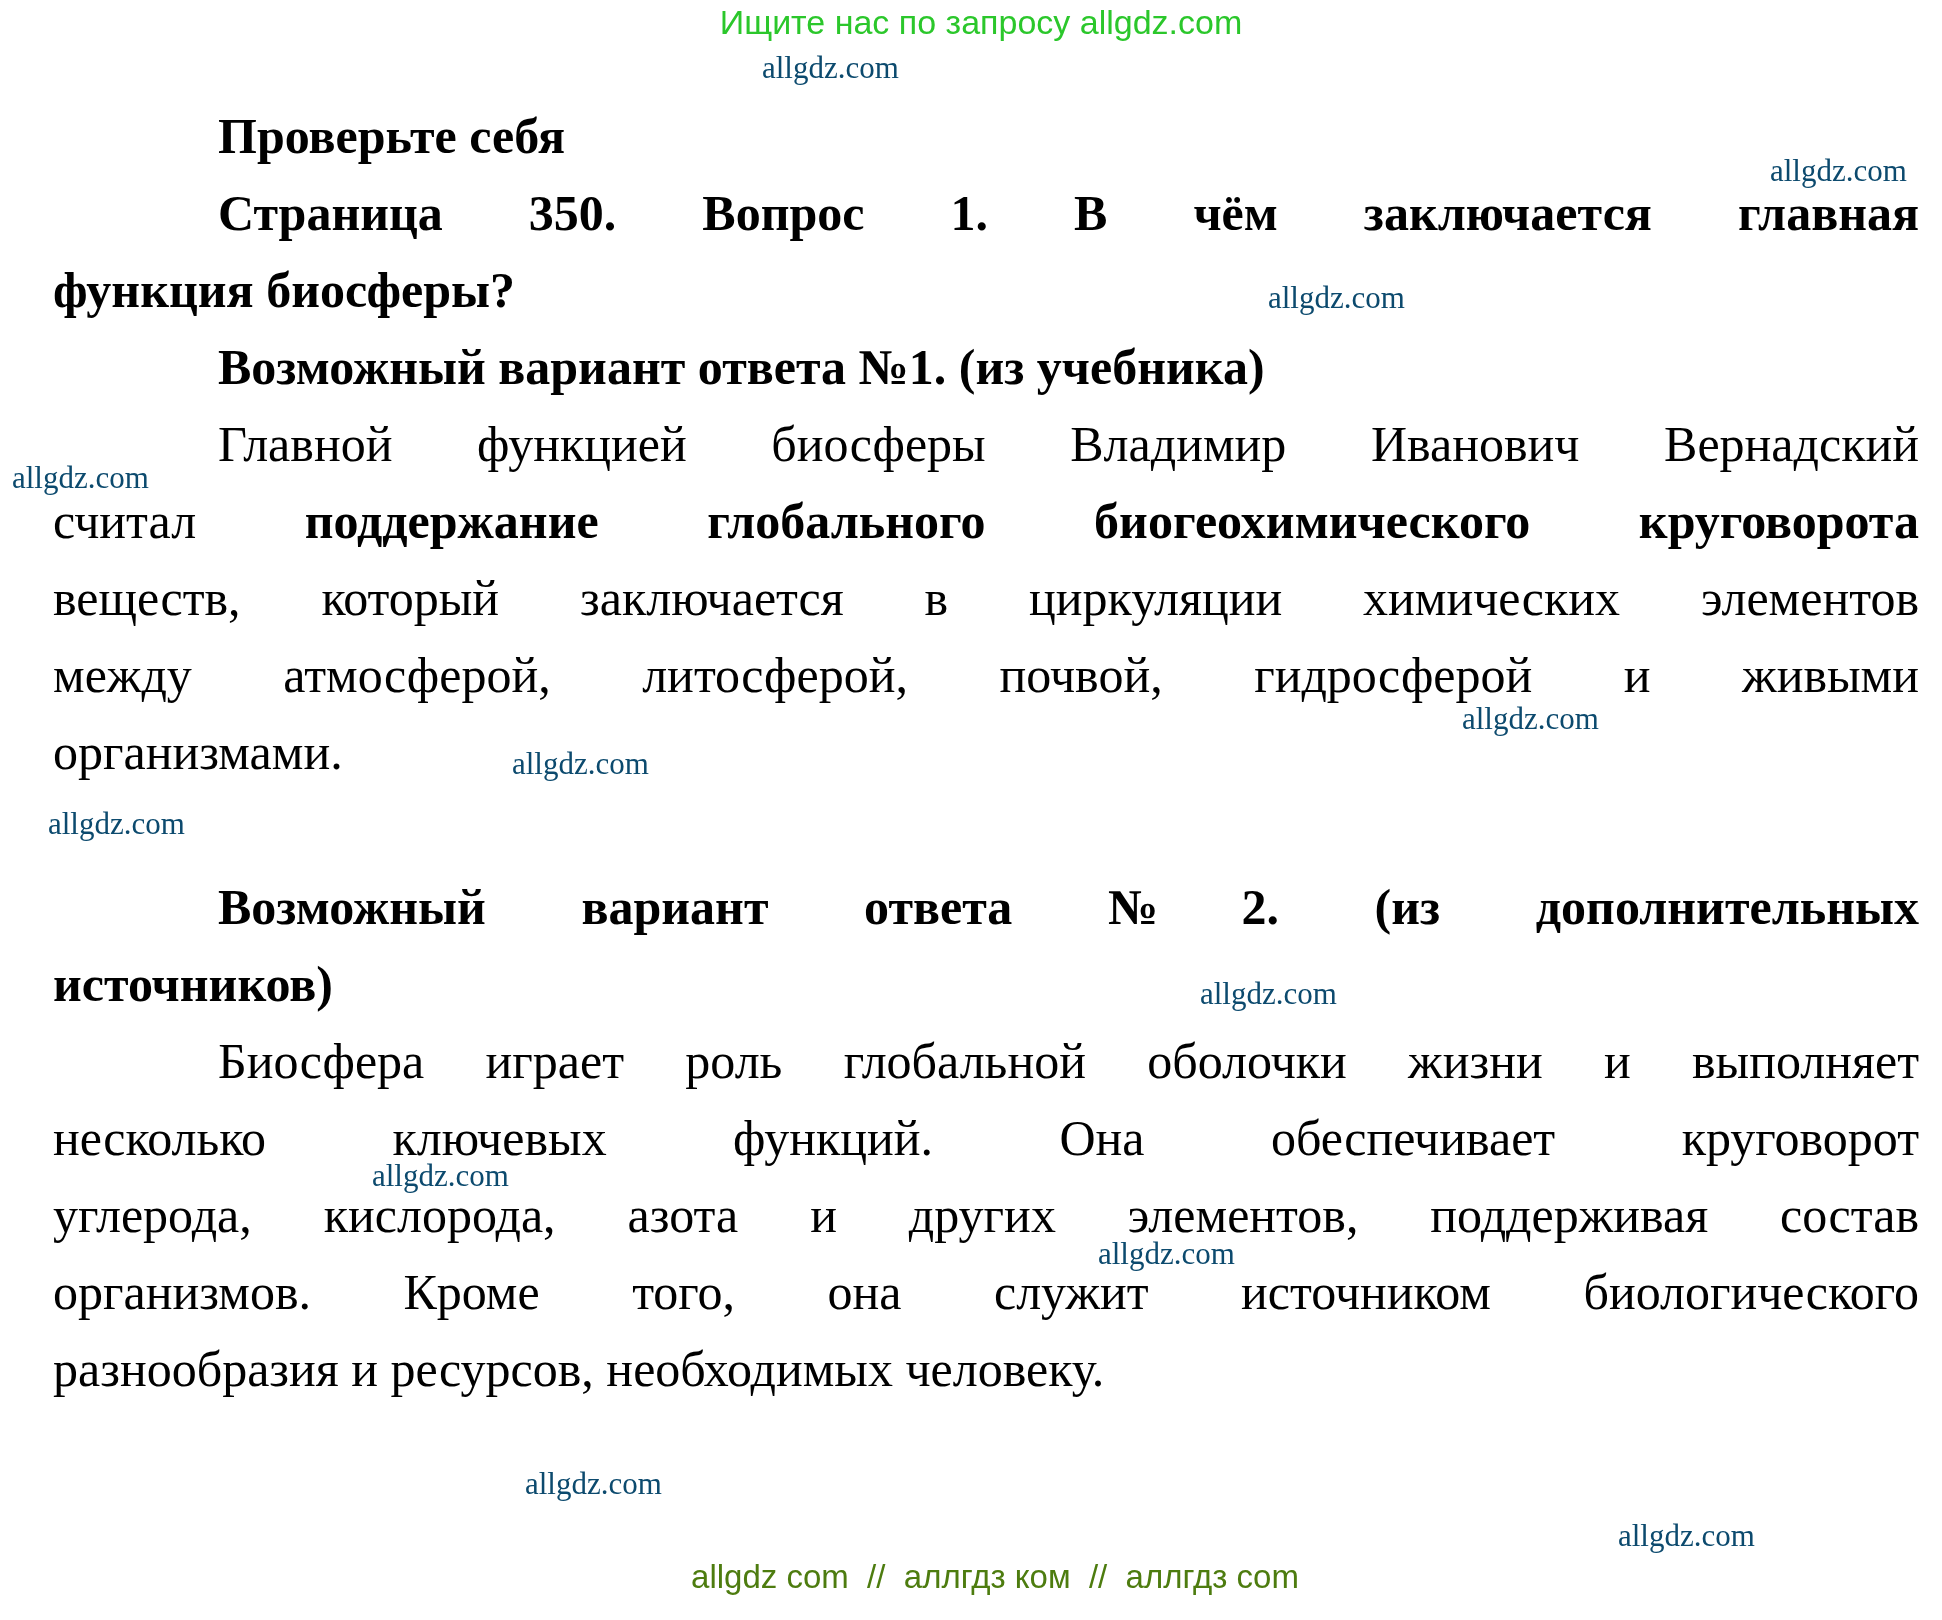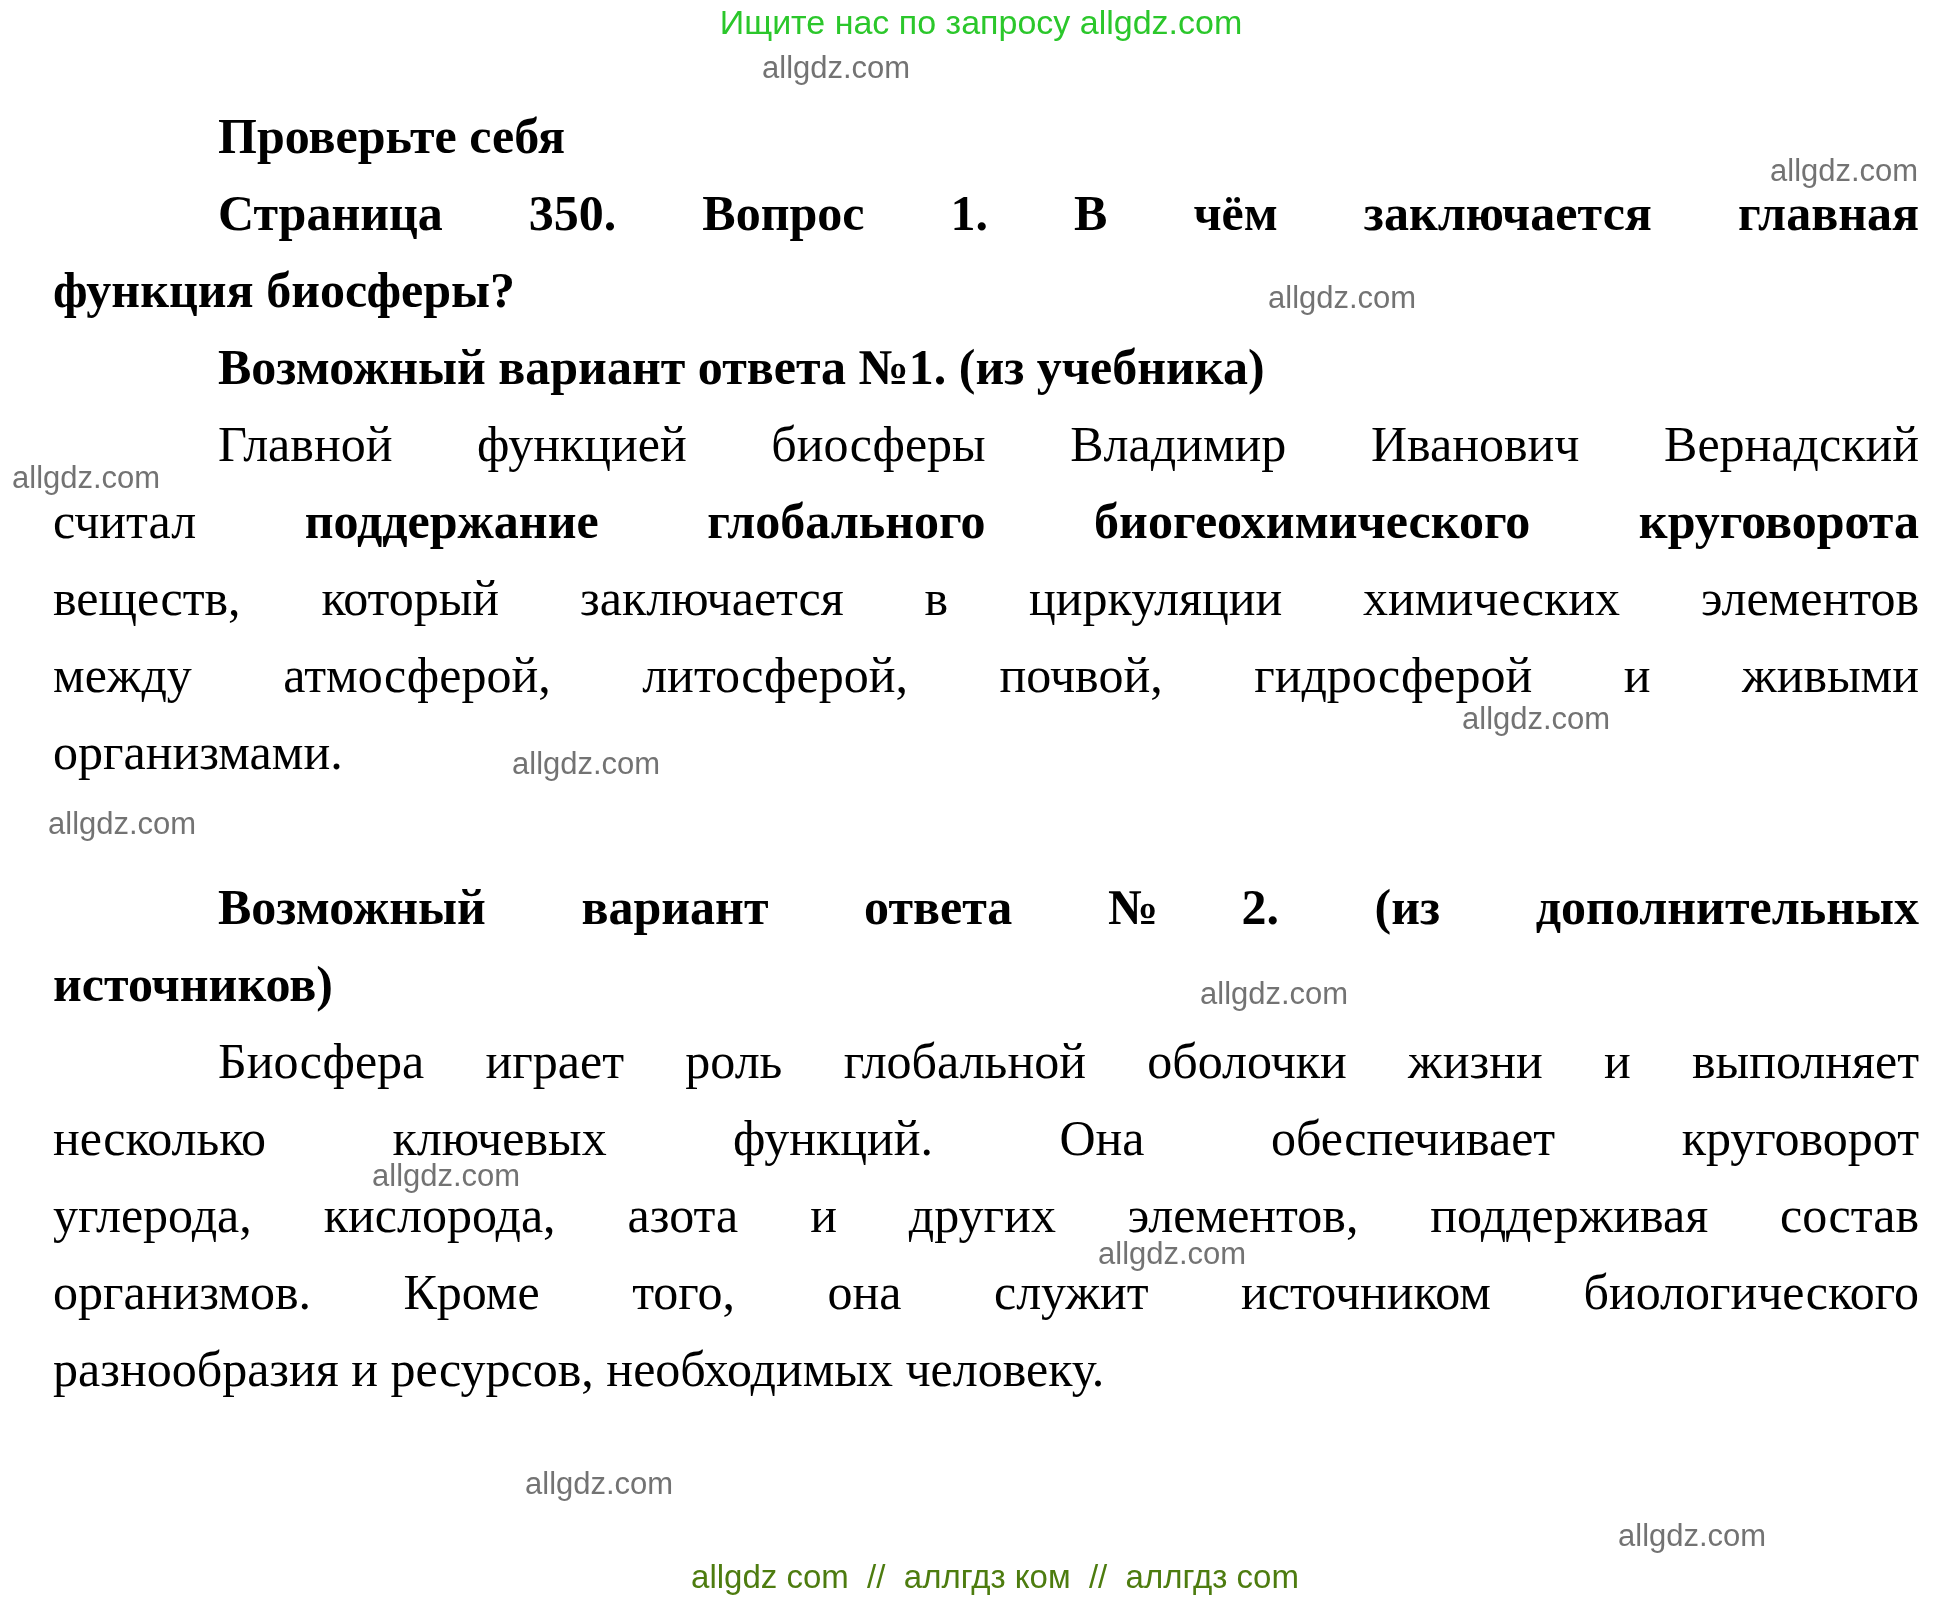--- a/index.html
+++ b/index.html
@@ -35,23 +35,23 @@
     width: 100%;
     text-align: center;
     font-family: "Liberation Sans", sans-serif;
     font-size: 33px;
     color: #4d7c0f;
     white-space: pre;
     padding-left: 24px;
   }
   .wm {
     position: absolute;
-    font-family: Liberation Sans, sans-serif;
+    font-family: Liberation Serif, serif;
     font-size: 31px;
-    color: #737373;
+    color: #0c4a6e;
     white-space: nowrap;
     line-height: 1;
   }
   .doc {
     position: absolute;
     left: 53px;
     top: 98px;
     width: 1866px;
     font-size: 50px;
     line-height: 77px;

